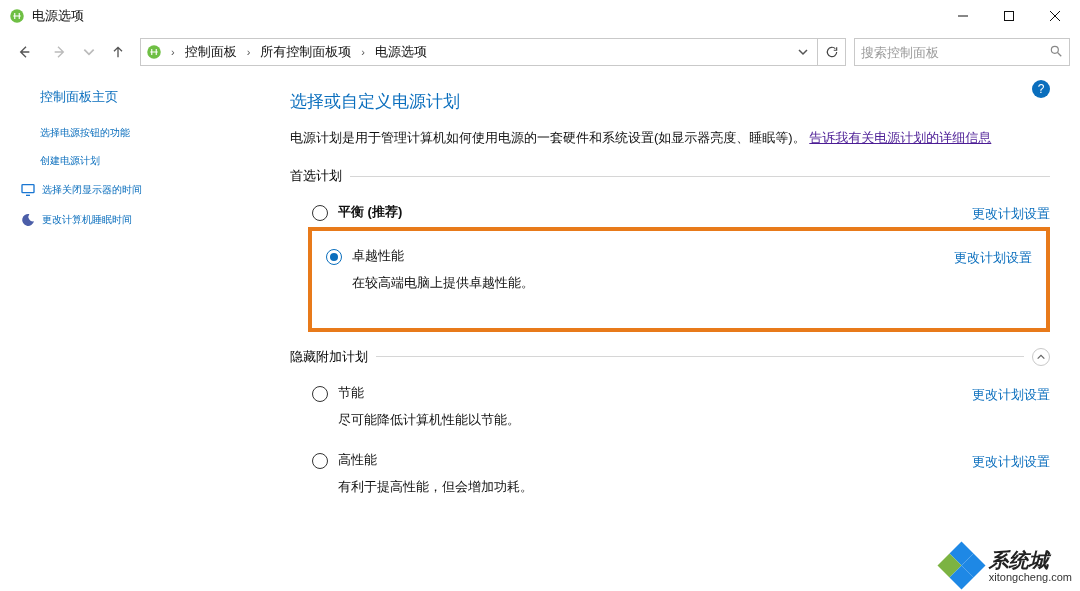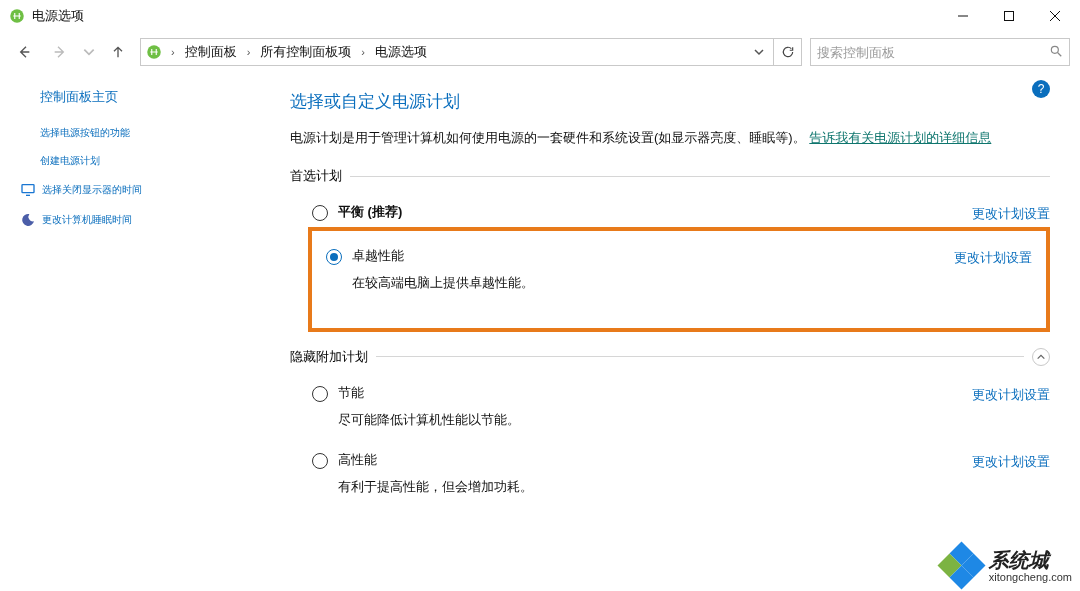--- a/index.html
+++ b/index.html
@@ -81,21 +81,21 @@
   }
   .refreshbtn {
     width: 28px; height: 28px;
     border: 1px solid #c9c9c9;
     border-left: none;
     margin-left: -8px;
     display: flex; align-items: center; justify-content: center;
     color: #444;
   }
   .searchbox {
-    width: 260px; height: 28px;
+    width: 216px; height: 28px;
     border: 1px solid #c9c9c9;
     display: flex; align-items: center;
     padding: 0 6px;
     color: #888;
     font-size: 13px;
     gap: 6px;
   }
   .searchbox input {
     border: none; outline: none; flex: 1; font-size: 13px; font-family: inherit;
     color: #111; background: transparent;
@@ -156,21 +156,21 @@
     font-size: 17px;
     margin-bottom: 14px;
   }
   .heading { color: #0a6ebd; }
   .desc {
     font-size: 13px;
     color: #111;
     line-height: 1.7;
     margin-bottom: 18px;
   }
-  .desc a { color: #0f766e; text-decoration: underline; }
+  .desc a { color: #4c1d95; text-decoration: underline; }
   .section-rule {
     height: 1px;
     background: #d6d6d6;
     flex: 1;
     margin-left: 8px;
   }
   .section-header {
     display: flex;
     align-items: center;
     margin-bottom: 12px;

